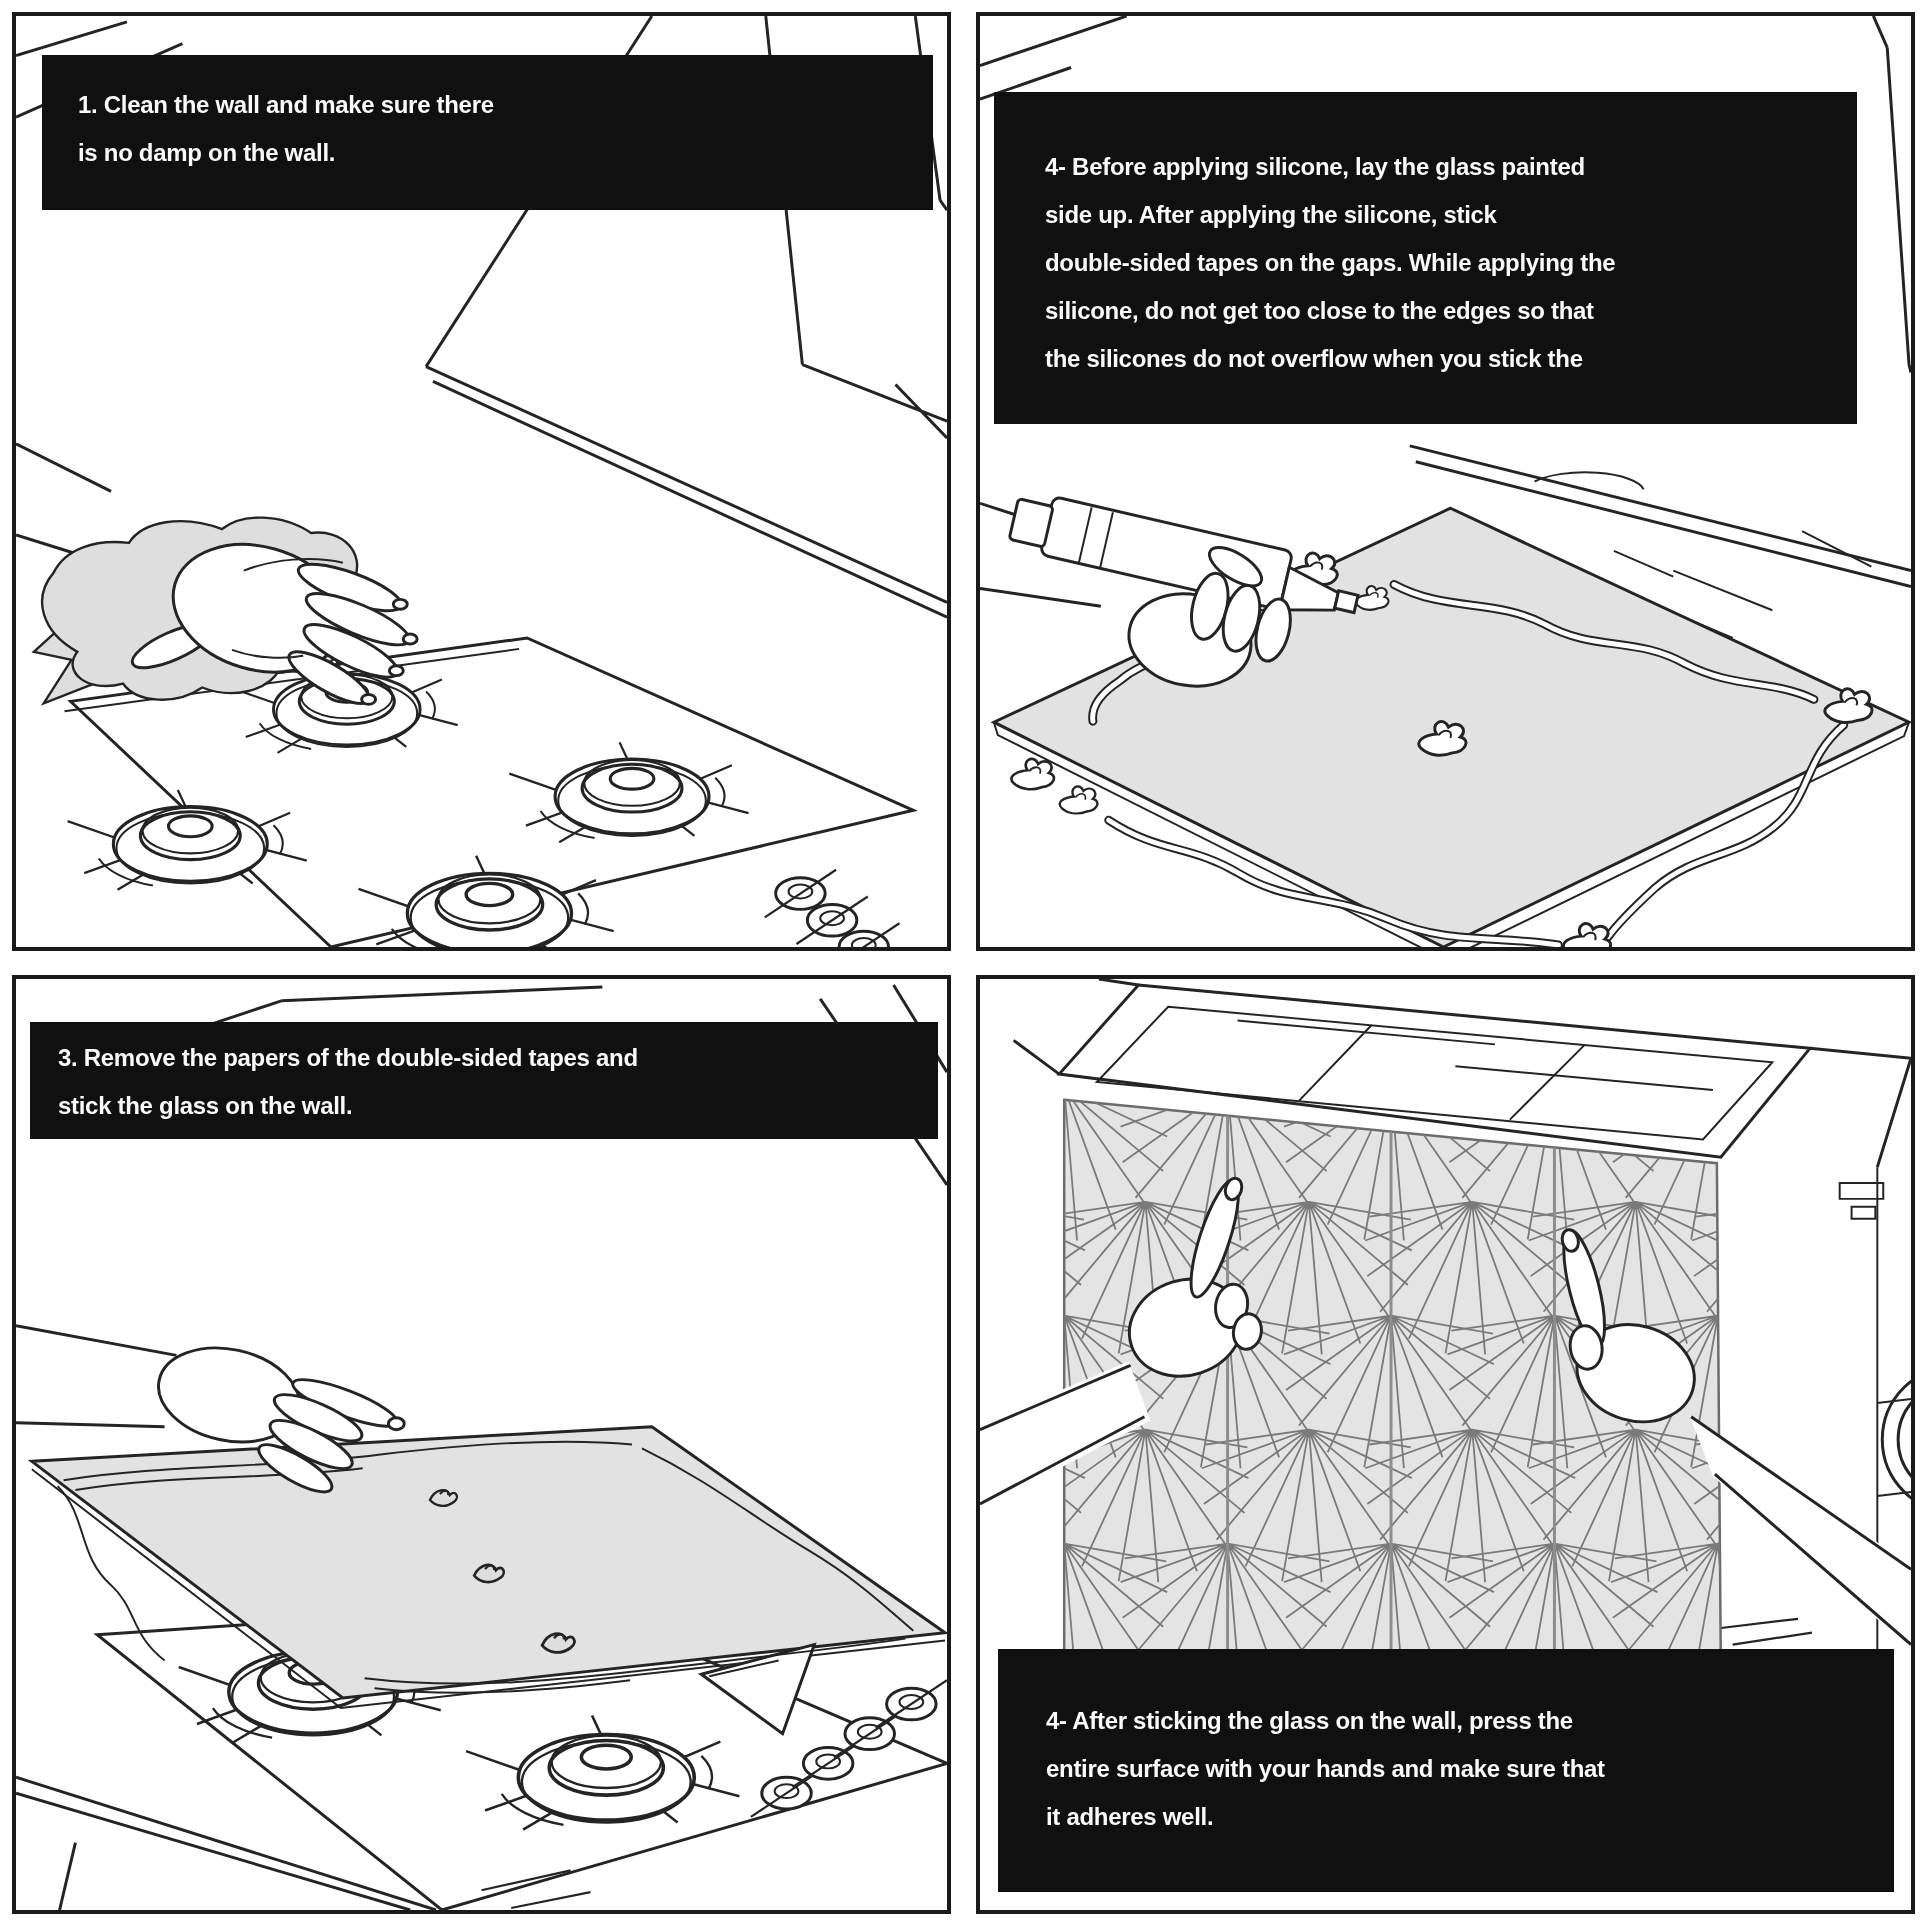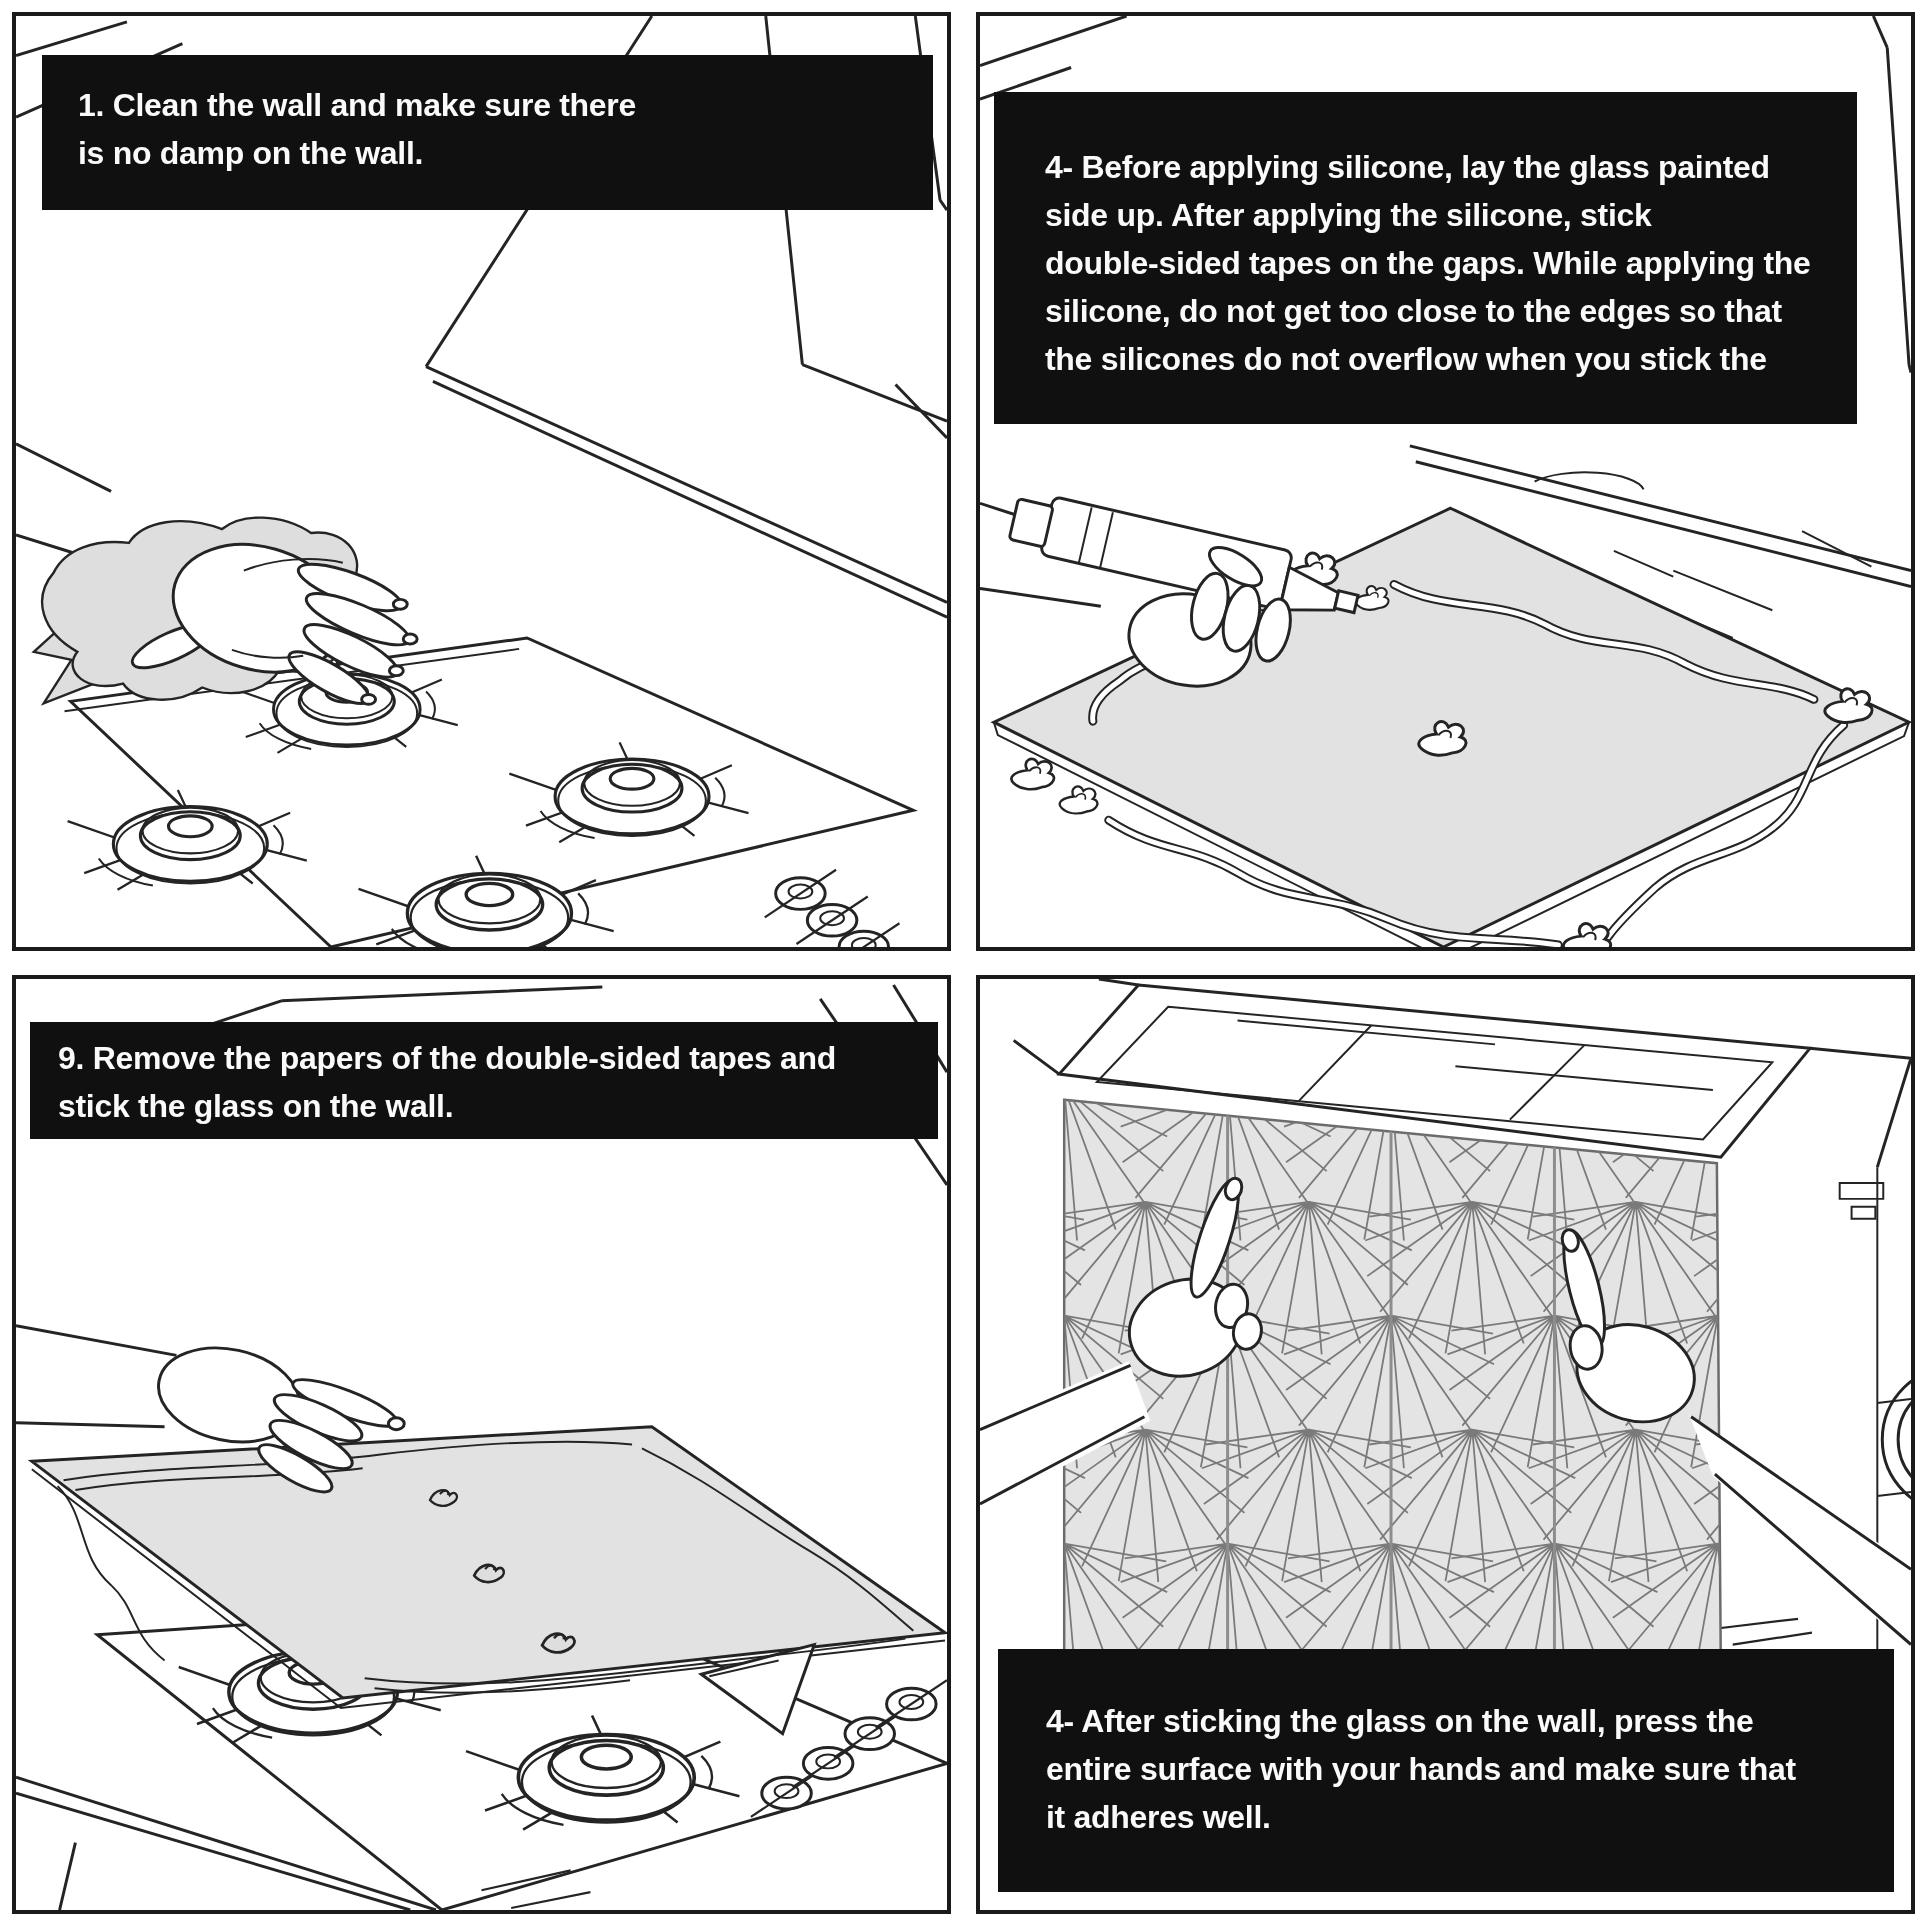--- a/index.html
+++ b/index.html
@@ -11,21 +11,21 @@
     position:absolute;width:939px;height:939px;box-sizing:border-box;
     border:4px solid #1a1a1a;background:#ffffff;overflow:hidden;
   }
   #panel-1{left:12px;top:12px;}
   #panel-2{left:976px;top:12px;}
   #panel-3{left:12px;top:975px;}
   #panel-4{left:976px;top:975px;}
   .illus{position:absolute;left:0;top:0;width:931px;height:931px;}
   .caption{
     position:absolute;box-sizing:border-box;background:var(--caption-bg,#101010);
-    color:var(--caption-text,#fafafa);font-weight:700;font-size:32px;
+    color:var(--caption-text,#fafafa);font-weight:700;font-size:24px;
     line-height:48px;letter-spacing:-0.3px;white-space:pre-line;z-index:5;
   }
   #cap-1{left:26px;top:39px;width:891px;height:155px;padding:26px 10px 0 36px;}
   #cap-2{left:14px;top:76px;width:863px;height:332px;padding:51px 20px 0 51px;}
   #cap-3{left:14px;top:43px;width:908px;height:117px;padding:12px 10px 0 28px;}
   #cap-4{left:18px;top:670px;width:896px;height:243px;padding:48px 20px 0 48px;}
   
   .w3{fill:#ffffff;stroke:#242424;stroke-width:3;}
   .g3{fill:#e2e2e2;stroke:#242424;stroke-width:3;}
   .g4{fill:#e4e4e4;stroke:#6b6b6b;stroke-width:2.5;}
@@ -195,21 +195,21 @@
         <path class="wf" d="M0,346 L158,376 L152,458 L0,452 Z"></path>
         <path class="n3" d="M0,350 L162,380 M0,448 L150,452"></path>
         <ellipse class="w3" cx="215" cy="420" rx="72" ry="46" transform="rotate(12 215 420)"></ellipse>
         <ellipse class="w3" cx="332" cy="428" rx="56" ry="13" transform="rotate(21 332 428)"></ellipse>
         <ellipse class="w3" cx="305" cy="443" rx="48" ry="14" transform="rotate(24 305 443)"></ellipse>
         <ellipse class="w3" cx="298" cy="470" rx="46" ry="14" transform="rotate(27 298 470)"></ellipse>
         <ellipse class="w3" cx="282" cy="494" rx="42" ry="13" transform="rotate(30 282 494)"></ellipse>
         <ellipse class="w3" cx="384" cy="449" rx="8" ry="6"></ellipse>
       </g>
     </svg>
-    <figcaption class="caption" id="cap-3">9. Remove the papers of the double-sided tapes and
+    <figcaption class="caption" id="cap-3">3. Remove the papers of the double-sided tapes and
 stick the glass on the wall.</figcaption>
   </figure>
 
   <figure class="panel" id="panel-4" style="margin:0">
     <svg class="illus" viewBox="0 0 940 940">
       <defs>
         <clipPath id="g4clip">
             <path d="M85,122 L744,186 L748,695 L85,686 Z"></path>
           </clipPath>
       </defs>

